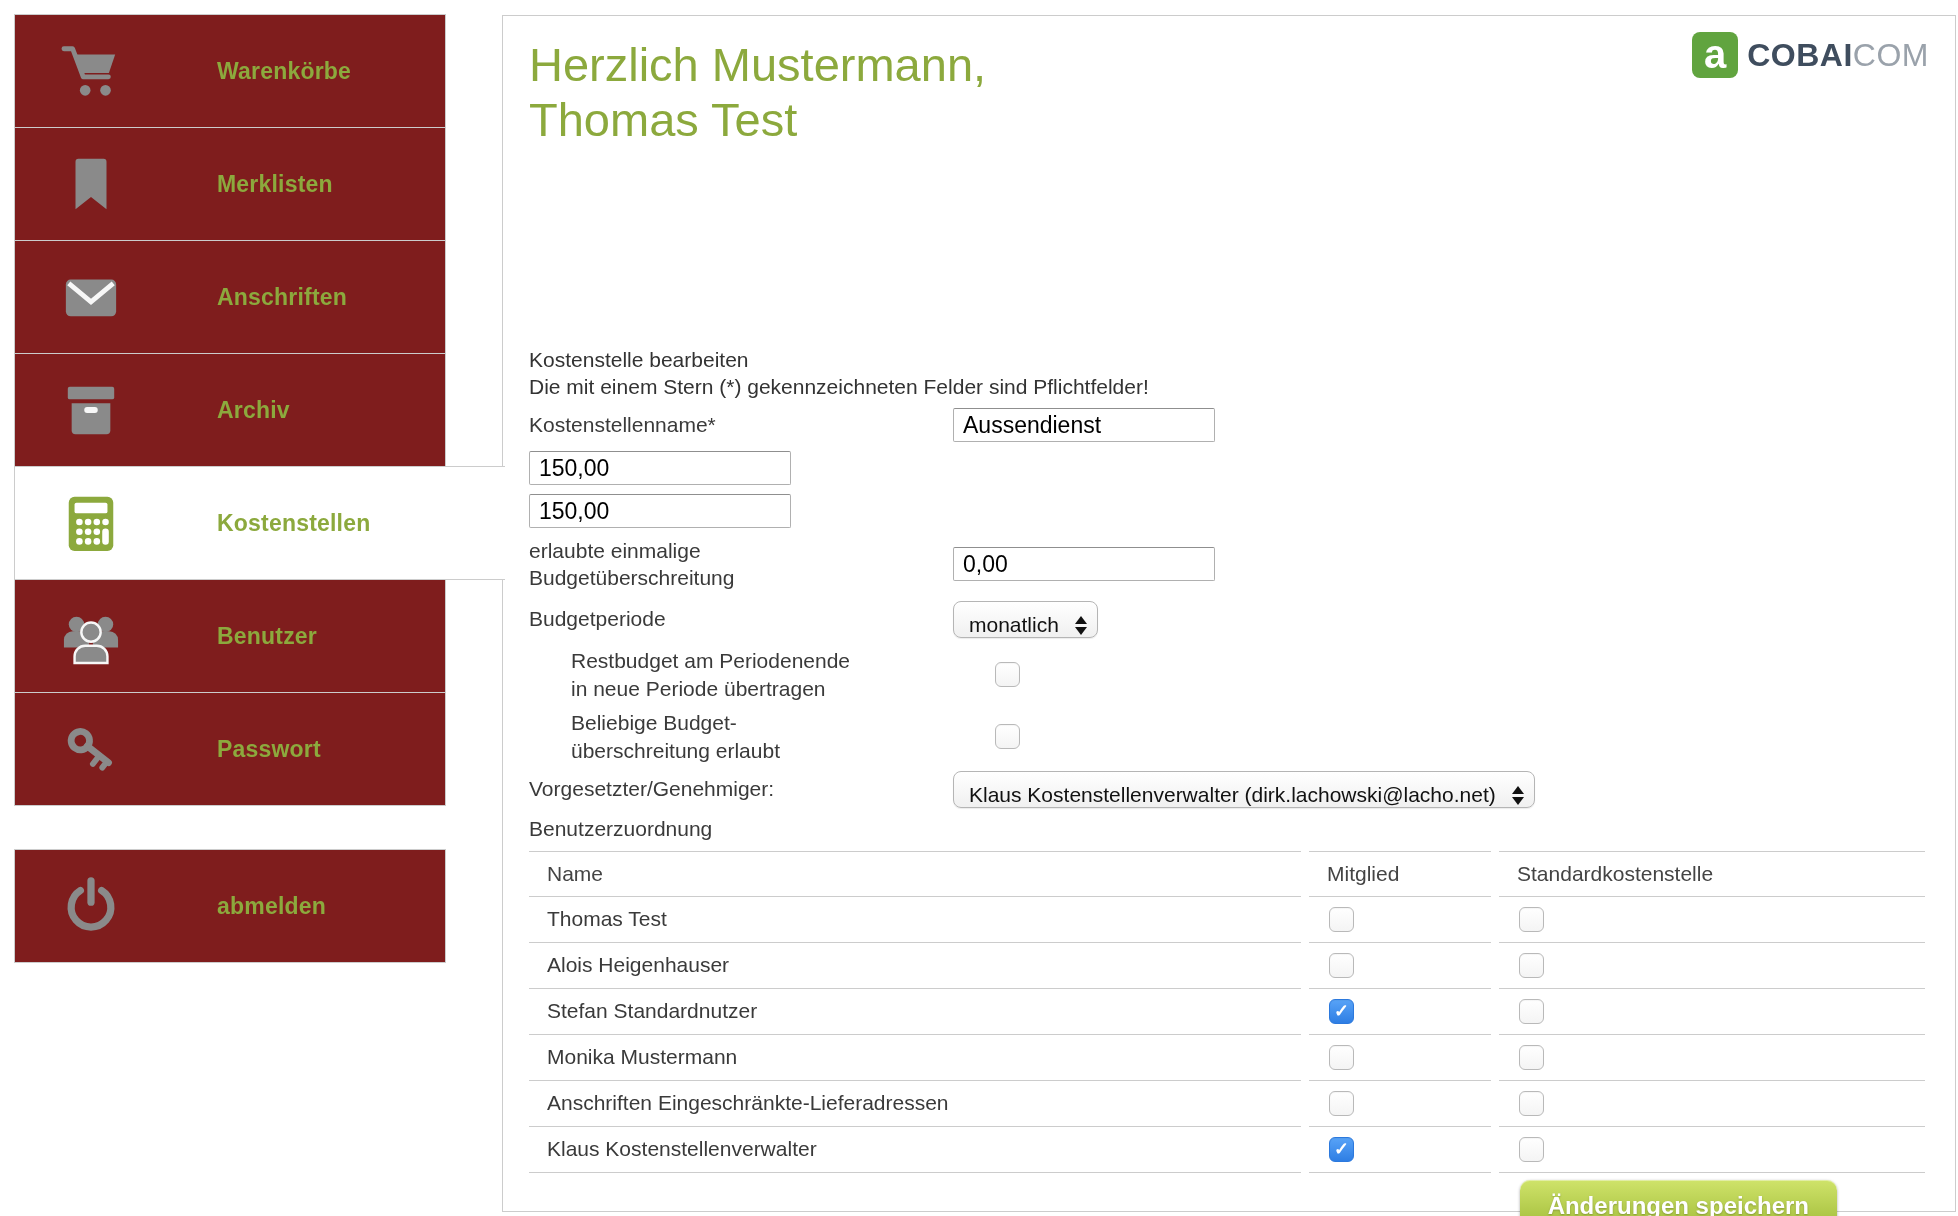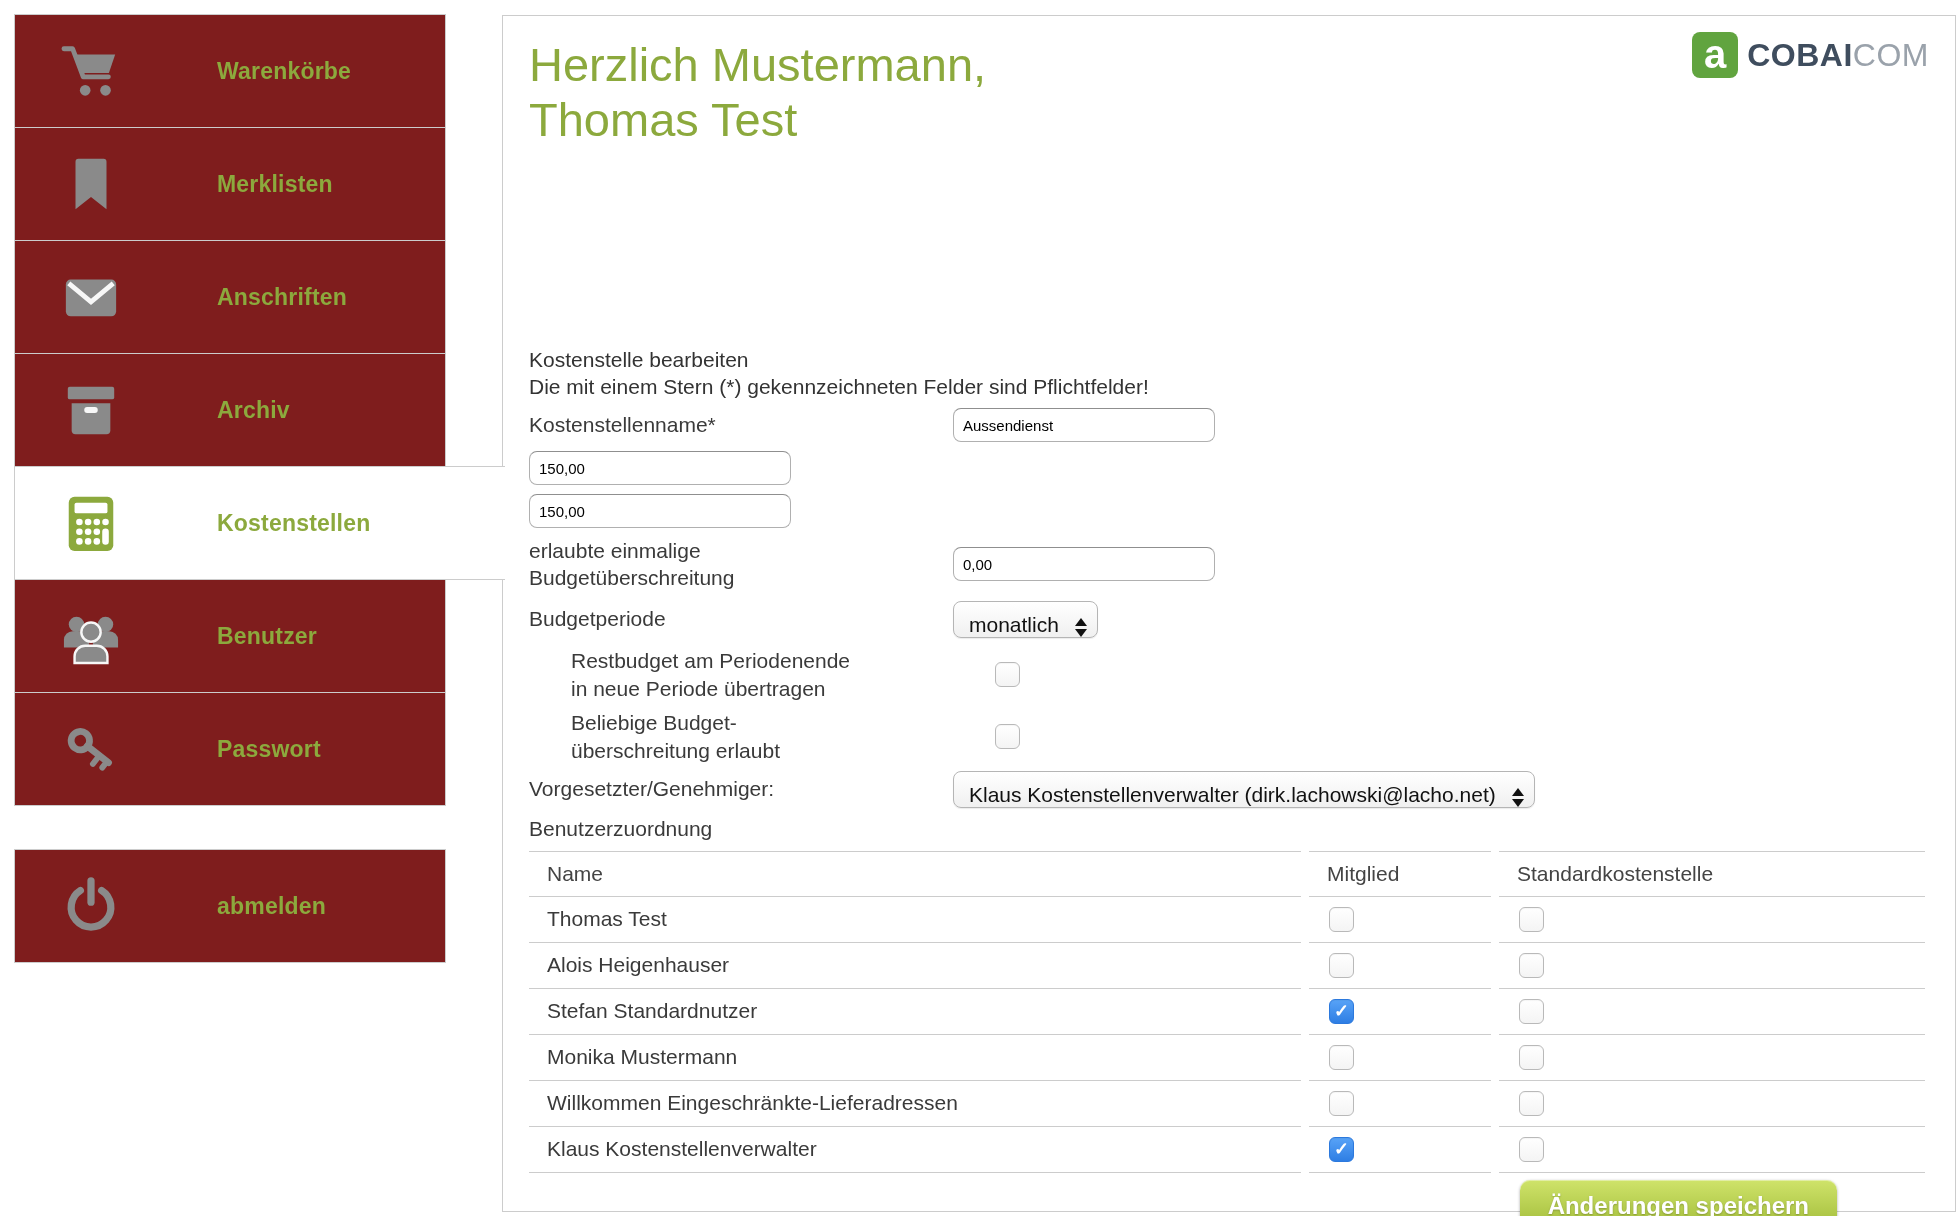--- a/index.html
+++ b/index.html
@@ -43,26 +43,26 @@
   .logo-bold { font-size:32px; font-weight:bold; color:#3f4d5e; letter-spacing:0.5px; }
   .logo-light { font-size:32px; color:#9aa2ab; letter-spacing:0.5px; }
 
   
   .form { position:absolute; left:26px; top:332px; width:1410px; }
   .form-title { font-size:21px; margin-bottom:3px; }
   .form-note  { font-size:21px; font-weight:normal; margin-bottom:9px; }
   .form-row { display:flex; align-items:center; margin-bottom:9px; }
   .f-label { width:424px; flex:0 0 auto; font-size:21px; line-height:1.3; color:#3a3a3a; }
   input.f-input {
-    width:262px; height:34px; font-size:15px; font-family:"Liberation Sans", sans-serif;
-    border:1px solid #b0b0b0; border-top-color:#8f8f8f; border-radius:8px;
+    width:262px; height:34px; font-size:23px; font-family:"Liberation Sans", sans-serif;
+    border:1px solid #b0b0b0; border-top-color:#8f8f8f; border-radius:2px;
     padding:0 9px; color:#000; outline:none; background:#fff;
   }
   .select {
-    display:inline-flex; align-items:flex-end; height:37px;
+    display:inline-flex; align-items:center; height:37px;
     border:1px solid #b5b5b5; border-radius:8px;
     background:linear-gradient(#ffffff,#f0f0f0);
     padding:12px 10px 0 15px; font-size:21px; color:#111; cursor:pointer;
     box-shadow:0 1px 1px rgba(0,0,0,0.08);
   }
   .select .sel-text { margin-right:16px; }
   .select.wide .sel-text { }
   .arrows { display:flex; flex-direction:column; align-items:center; }
   .arrow-up { width:0; height:0; border-left:6px solid transparent; border-right:6px solid transparent; border-bottom:8px solid #111; margin-bottom:3px; }
   .arrow-down { width:0; height:0; border-left:6px solid transparent; border-right:6px solid transparent; border-top:8px solid #111; }
@@ -338,21 +338,21 @@
         <tr>
           <td>Monika Mustermann</td>
           <td>
               <div class="checkbox"></div>
             </td>
           <td>
               <div class="checkbox"></div>
             </td>
         </tr>
         <tr>
-          <td>Willkommen Eingeschränkte-Lieferadressen</td>
+          <td>Anschriften Eingeschränkte-Lieferadressen</td>
           <td>
               <div class="checkbox"></div>
             </td>
           <td>
               <div class="checkbox"></div>
             </td>
         </tr>
         <tr>
           <td>Klaus Kostenstellenverwalter</td>
           <td>

